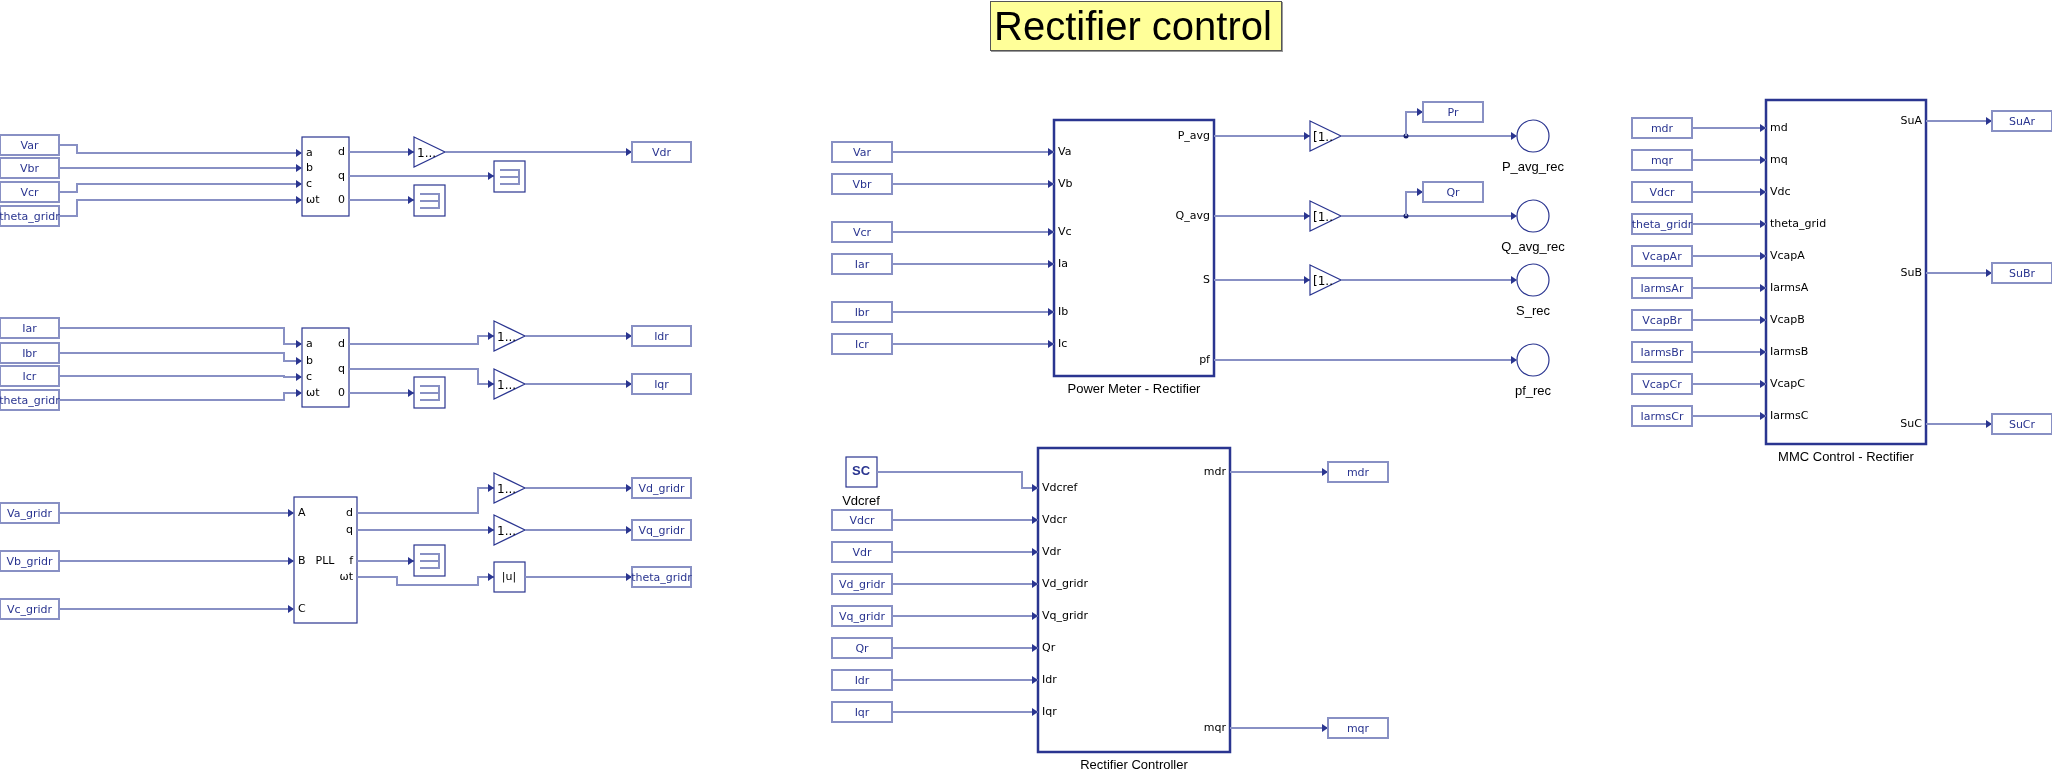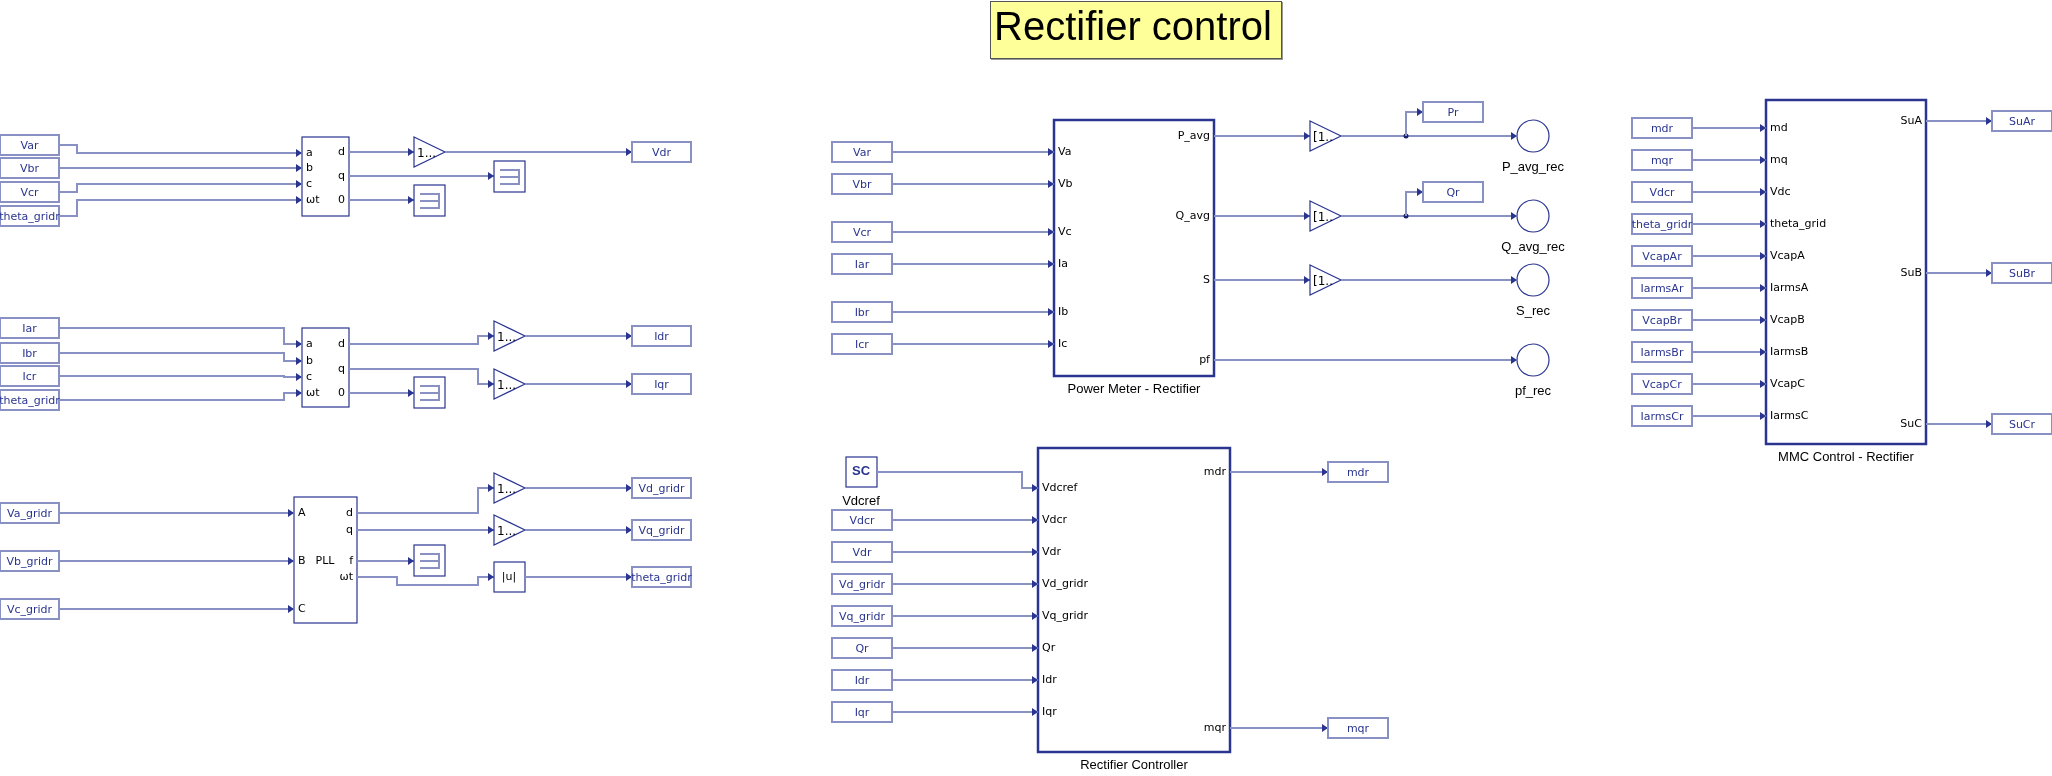--- a/index.html
+++ b/index.html
@@ -1,18 +1,18 @@
 <!DOCTYPE html>
 <html><head>
 <meta charset="utf-8">
 <style>
   html, body { margin:0; padding:0; background:#ffffff; }
   body { width:2052px; height:776px; overflow:hidden; position:relative; }
   svg { position:absolute; left:0; top:0; }
-  .title-box { position:absolute; left:990px; top:1px; width:292px; height:58px; background:#ffff99;
+  .title-box { position:absolute; left:990px; top:1px; width:292px; height:50px; background:#ffff99;
                border:1px solid #555; box-shadow:1px 1px 0 #999; box-sizing:border-box;
                font-family:"Liberation Sans", sans-serif; font-size:40px; line-height:48px; color:#000;
                padding-left:3px; white-space:nowrap; }
   .tag { fill:#fff; stroke:#8890c4; stroke-width:2; }
   .tagtxt { font-family:"DejaVu Sans", sans-serif; font-size:11px; fill:#2a3590; text-anchor:middle; dominant-baseline:middle; }
   .blk { fill:#fff; stroke:#2a3590; stroke-width:1.2; }
   .bigblk { fill:#fff; stroke:#2a3590; stroke-width:2.5; }
   .port { font-family:"DejaVu Sans", sans-serif; font-size:11px; fill:#000; dominant-baseline:middle; }
   .bigport { font-family:"DejaVu Sans", sans-serif; font-size:11px; fill:#000; dominant-baseline:middle; }
   .blabel { font-family:"Liberation Sans", sans-serif; font-size:13px; fill:#000; text-anchor:middle; }

